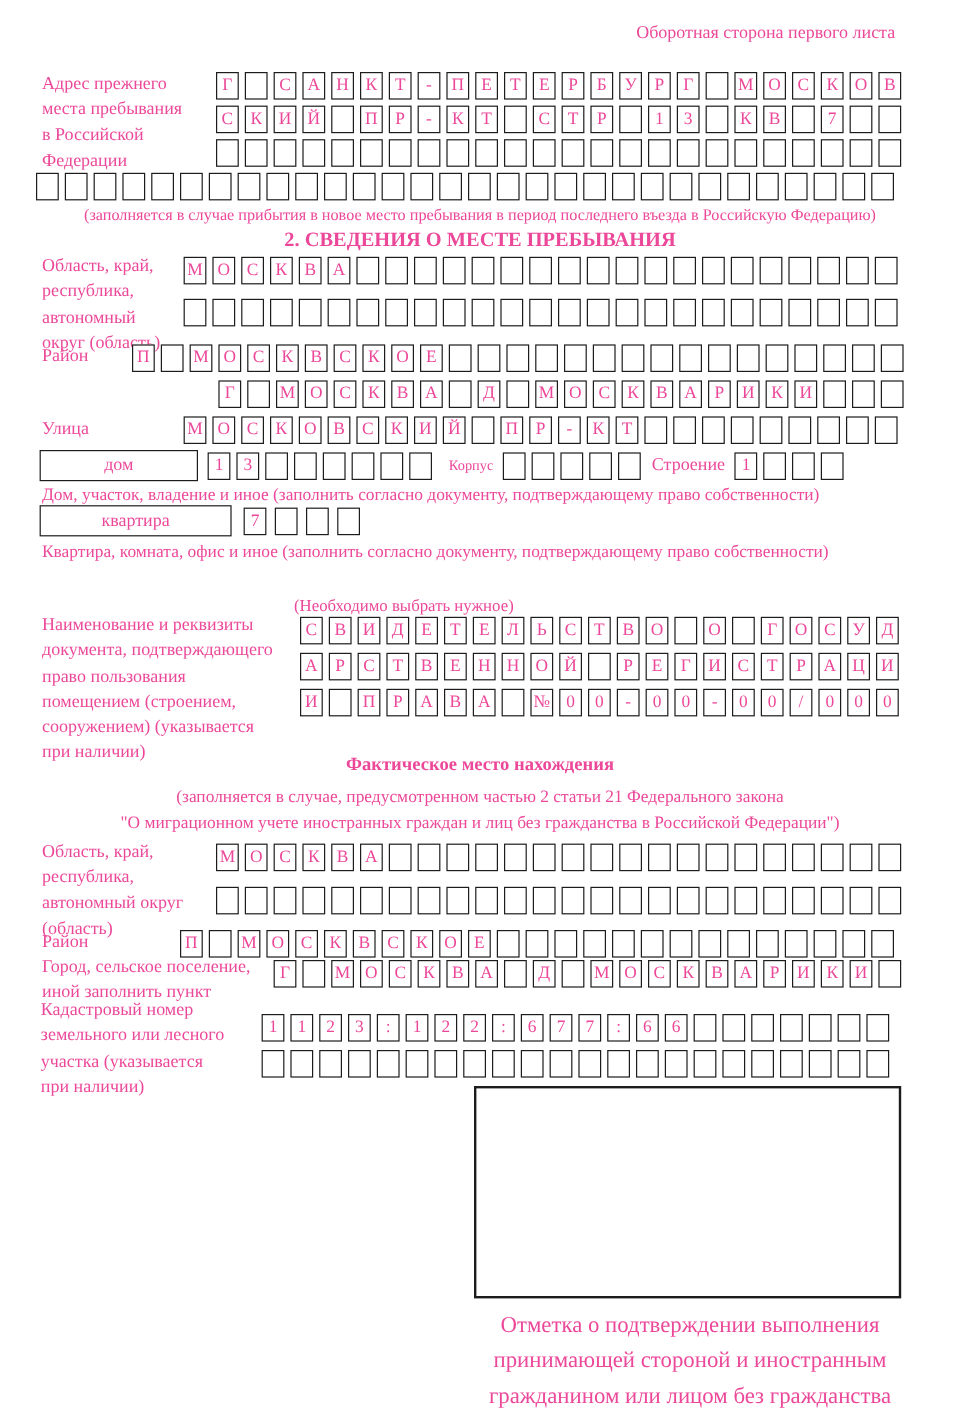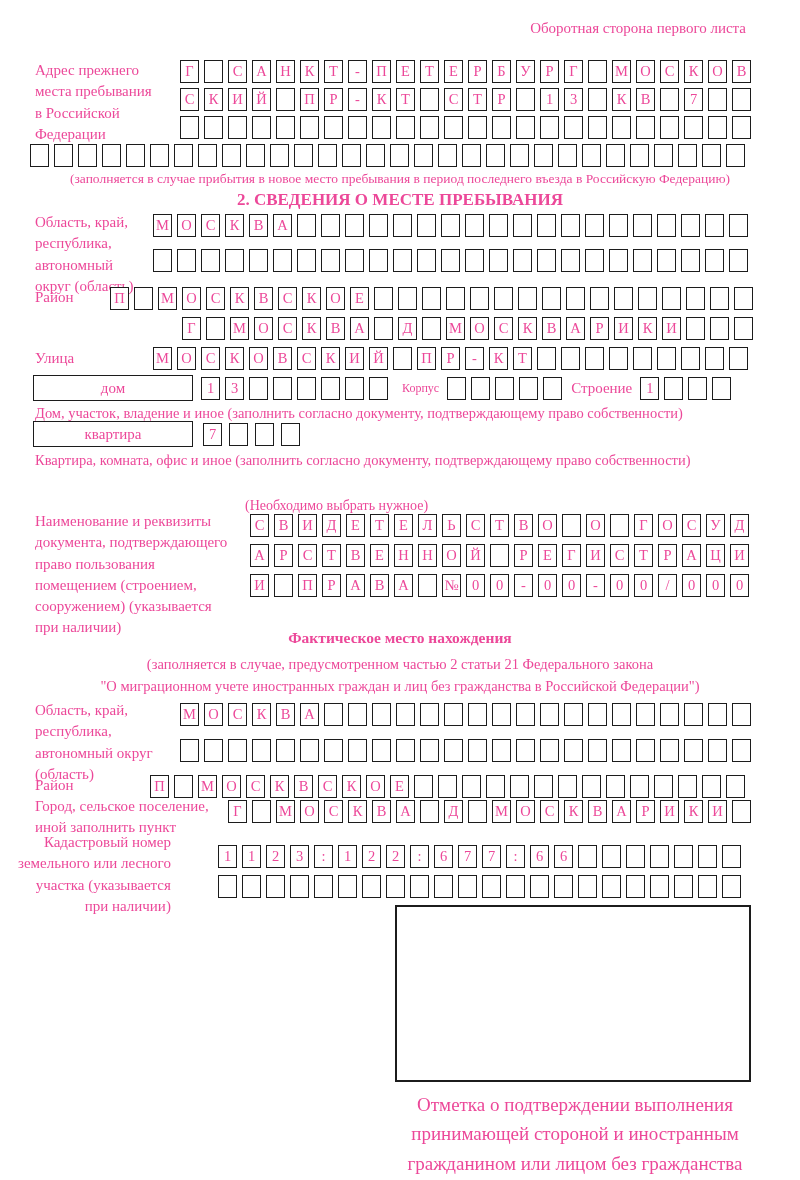--- a/index.html
+++ b/index.html
@@ -294,21 +294,21 @@
       <div class="cbox"></div>
       <div class="cbox"></div>
       <div class="cbox"></div>
       <div class="cbox"></div>
       <div class="cbox"></div>
       <div class="cbox"></div>
       <div class="cbox"></div>
     </div>
 
   <div class="abs flexrow" style="left:33px;top:375px;gap:8px;">
-    <div class="widebox" style="width:160px;">дом</div>
+    <div class="widebox" style="width:132px;">дом</div>
     <div class="boxrow">
         <div class="cbox">1</div>
         <div class="cbox">3</div>
         <div class="cbox"></div>
         <div class="cbox"></div>
         <div class="cbox"></div>
         <div class="cbox"></div>
         <div class="cbox"></div>
         <div class="cbox"></div>
       </div>
@@ -529,21 +529,21 @@
       <div class="cbox">К</div>
       <div class="cbox">В</div>
       <div class="cbox">А</div>
       <div class="cbox">Р</div>
       <div class="cbox">И</div>
       <div class="cbox">К</div>
       <div class="cbox">И</div>
       <div class="cbox"></div>
     </div>
 
-  <div class="abs lbl" style="left:18px;top:832px;text-align:right;">Кадастровый номер
+  <div class="abs lbl" style="left:34px;top:832px;">Кадастровый номер
 земельного или лесного
 участка (указывается
 при наличии)</div>
   <div class="abs boxrow" style="left:218px;top:845px;">
       <div class="cbox">1</div>
       <div class="cbox">1</div>
       <div class="cbox">2</div>
       <div class="cbox">3</div>
       <div class="cbox">:</div>
       <div class="cbox">1</div>

